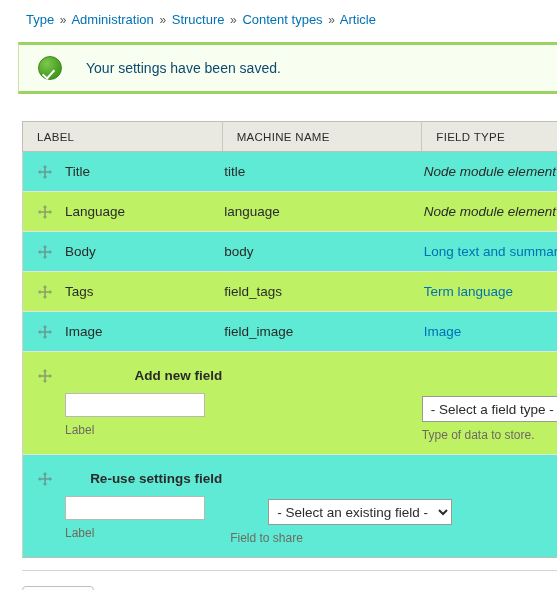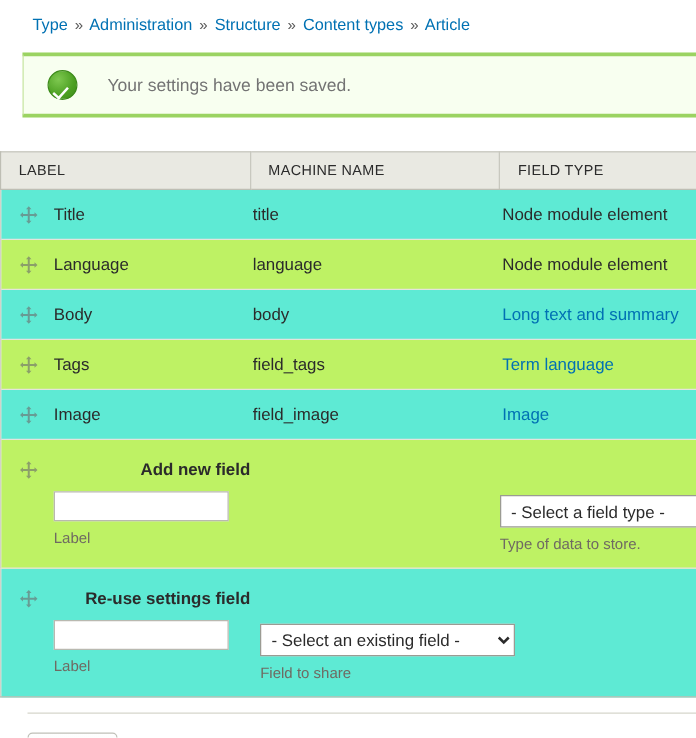--- a/index.html
+++ b/index.html
@@ -62,26 +62,27 @@
     position: absolute;
     left: 6px; top: 10px;
     width: 5px; height: 10px;
     border: solid #ffffff;
     border-width: 0 2.5px 2.5px 0;
     transform: rotate(42deg);
   }
   .msg-text {
     margin-left: 24px;
     font-size: 14px;
-    color: #737373;
+    color: #0c4a6e;
   }
 
   
   .table-wrap {
     margin-top: 27px;
+    padding-left: 22px;
     border-radius: 18px;
   }
   table.fields {
     border-collapse: collapse;
     width: 600px;       
     table-layout: fixed;
     font-size: 13px;
   }
   table.fields thead th {
     background: #e9e9e2;
@@ -123,21 +124,21 @@
     padding: 8px 0;
   }
   .handle {
     width: 16px; height: 16px;
     flex: none;
     margin-right: 12px;
     opacity: .62;
   }
   .label-txt { font-size: 13.5px; }
   .mach-txt  { font-size: 13.5px; padding-left: 2px; }
-  .type-txt  { font-size: 13.5px; padding-left: 2px; }
+  .type-txt  { font-size: 13.5px; padding-left: 2px; font-style: italic; }
   a.type-link { color: #0071b3; text-decoration: none; font-size: 13.5px; padding-left: 2px; }
 
   
   tr.formrow > td { padding: 0; }
   .form-block { padding: 10px 0 12px 0; }
   .form-title {
     font-weight: bold;
     font-size: 13.5px;
     display: flex;
     align-items: center;
@@ -165,21 +166,21 @@
   select.sel {
     height: 26px;
     border: 1px solid #9b9b93;
     background: #ffffff;
     font-family: "Liberation Sans", sans-serif;
     font-size: 13.5px;
     color: #2b2b2b;
     padding: 2px 4px;
   }
   select.sel-type { width: 185px; }
-  select.sel-exist { width: 204px; }
+  select.sel-exist { width: 184px; margin-left: 38px; }
 
   
   .divider {
     margin: 12px 0 0 22px;
     width: 600px;
     height: 1px;
     background: #d6d6cc;
   }
   .save-wrap { padding: 15px 0 0 22px; }
   button.save {

